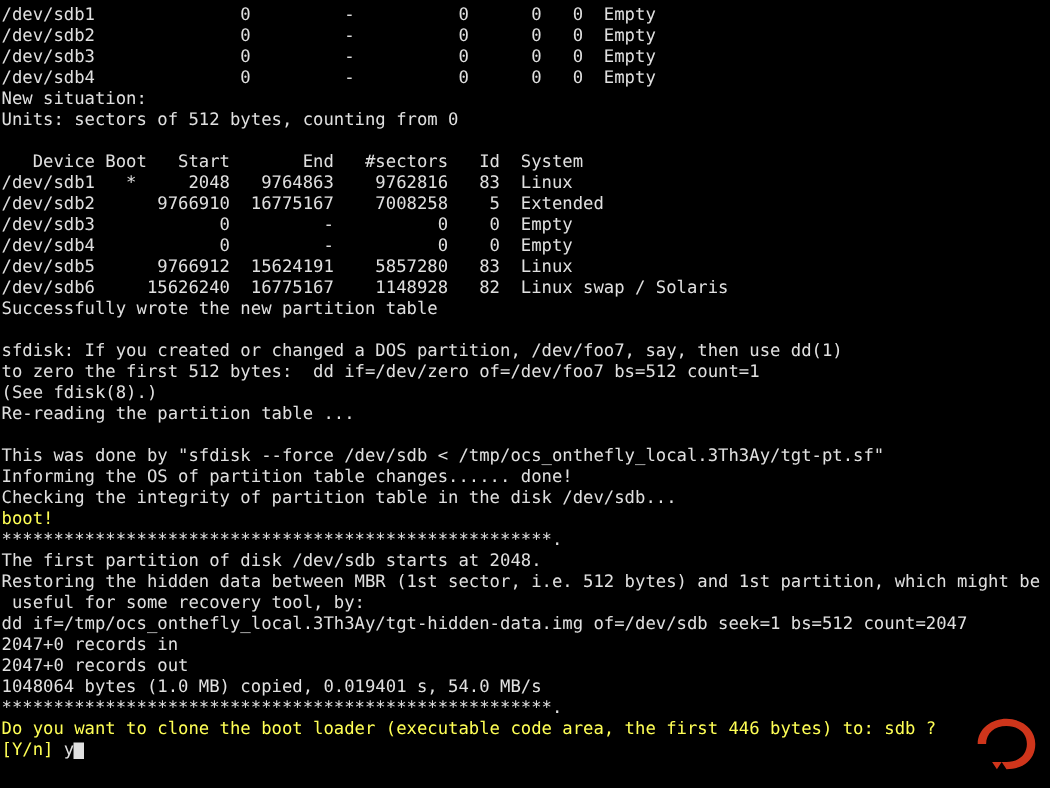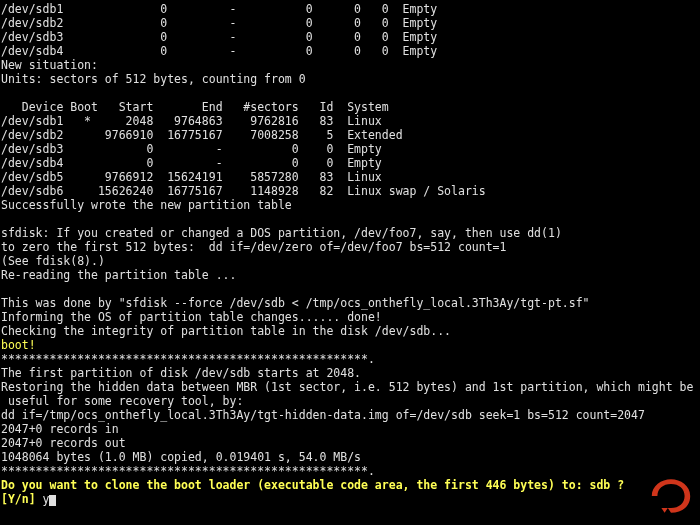--- a/index.html
+++ b/index.html
@@ -17,21 +17,21 @@
   }
   .terminal {
     white-space: pre;
     padding: 2px 1px;
   }
   .yellow {
     color: #ffff55;
   }
   .yellow-bold {
     color: #ffff55;
-    font-weight: bold;
+    font-weight: normal;
   }
   .cursor {
     background: #e0e0e0;
     color: #000;
     display: inline-block;
     width: 0.6em;
     height: 1em;
     vertical-align: text-bottom;
   }
   .input {

